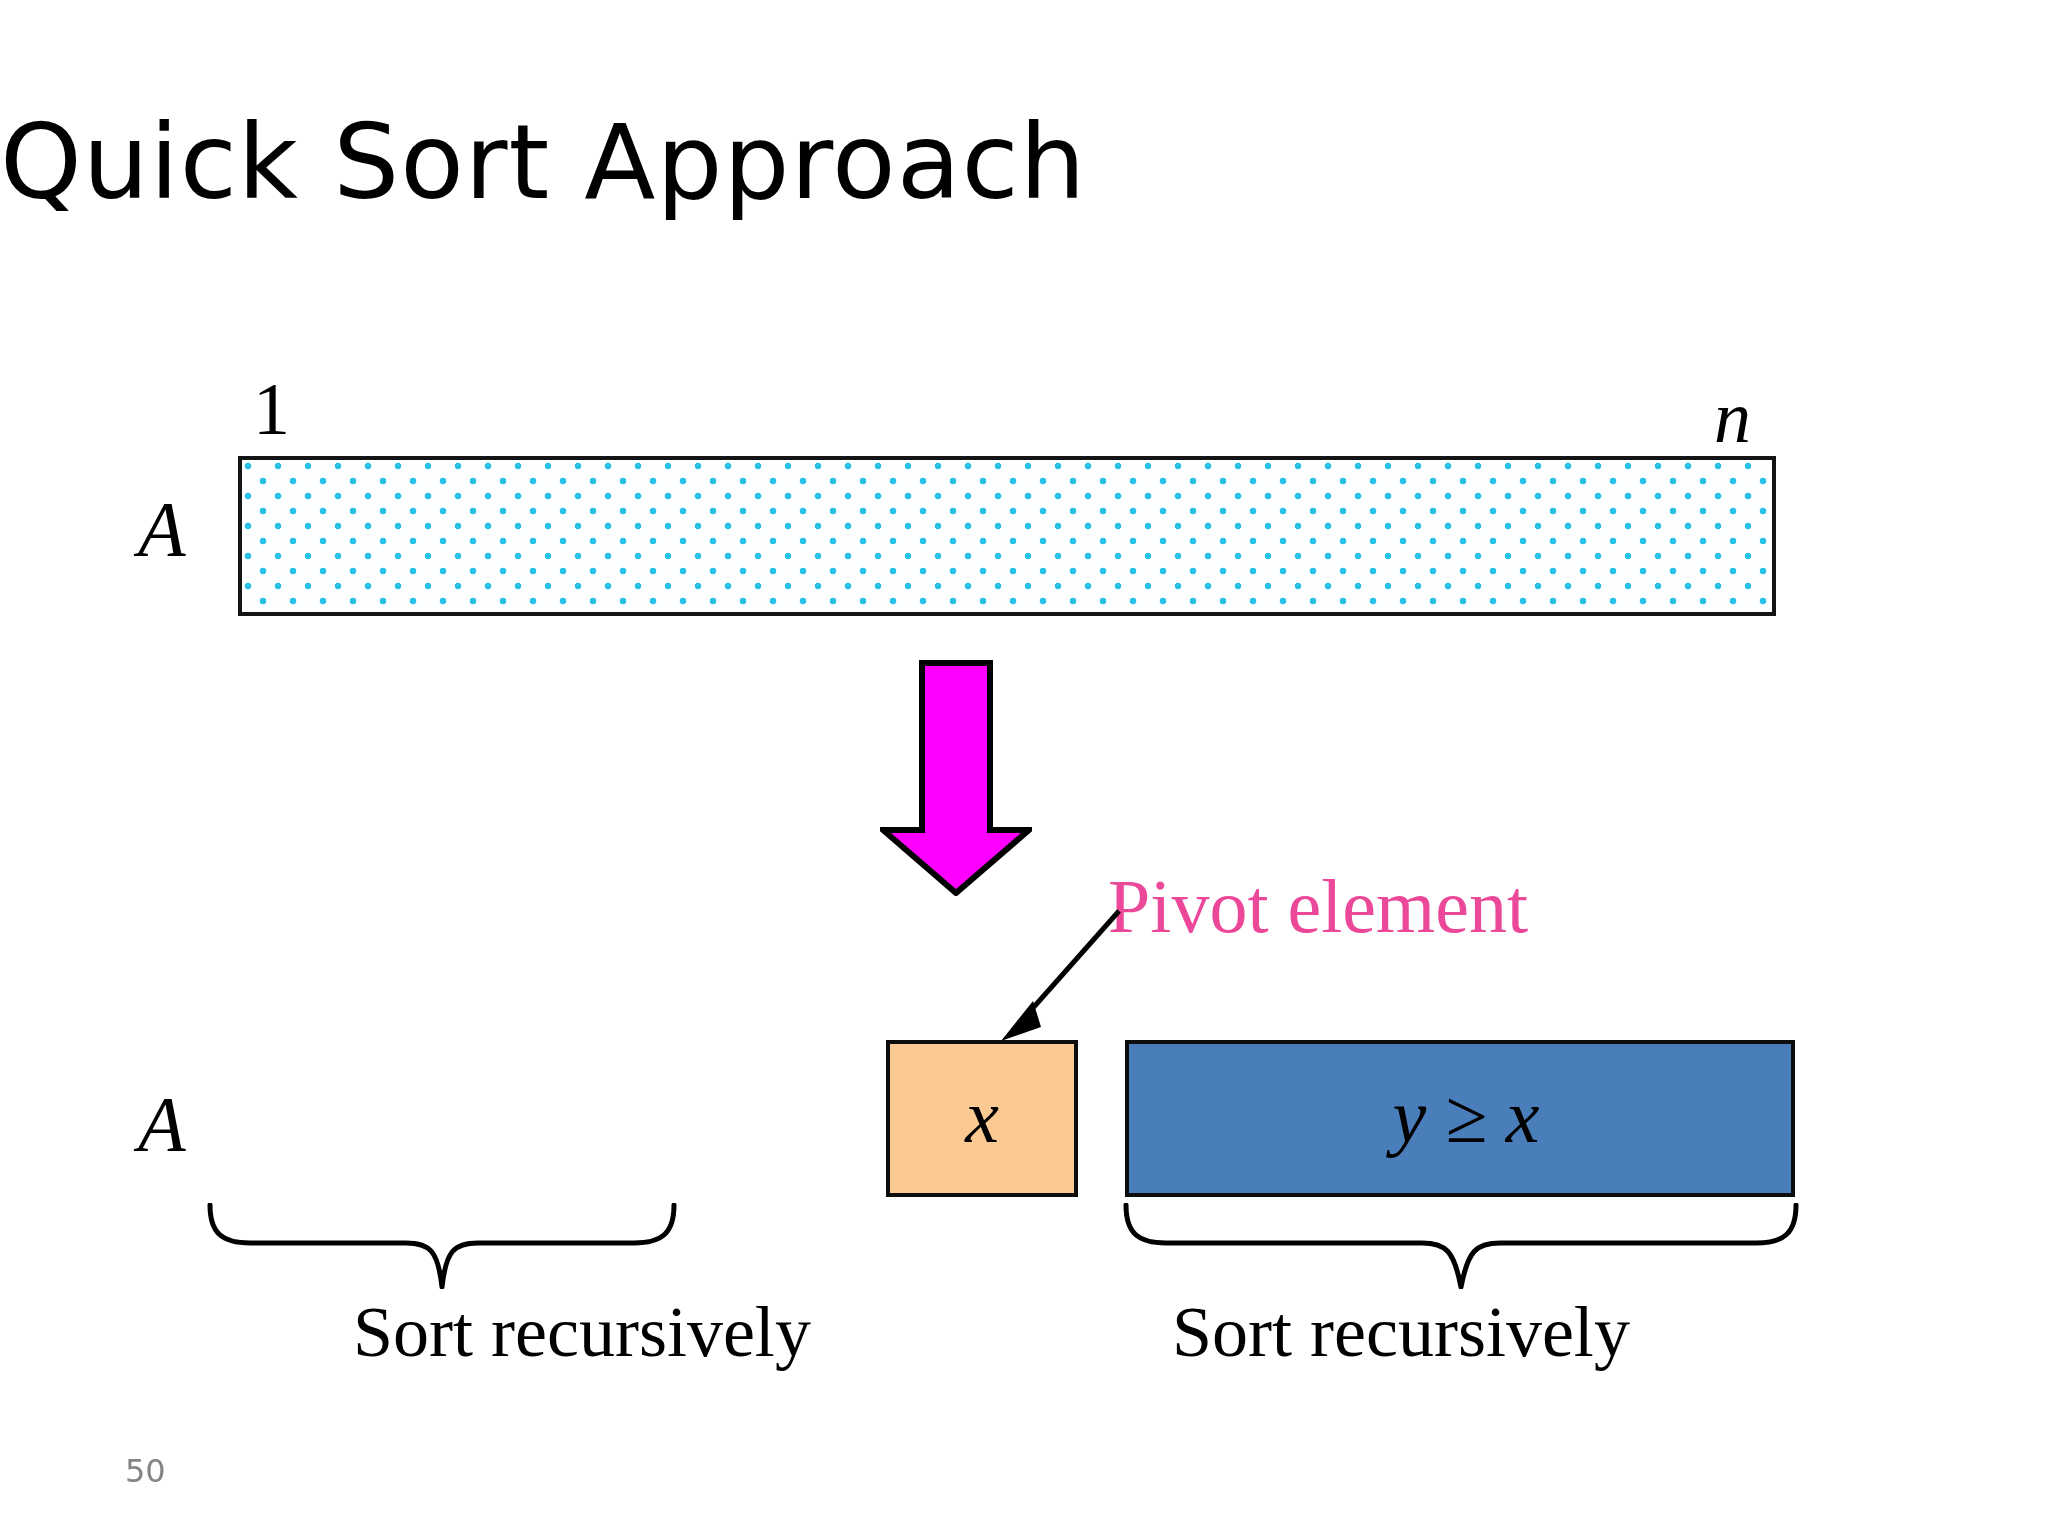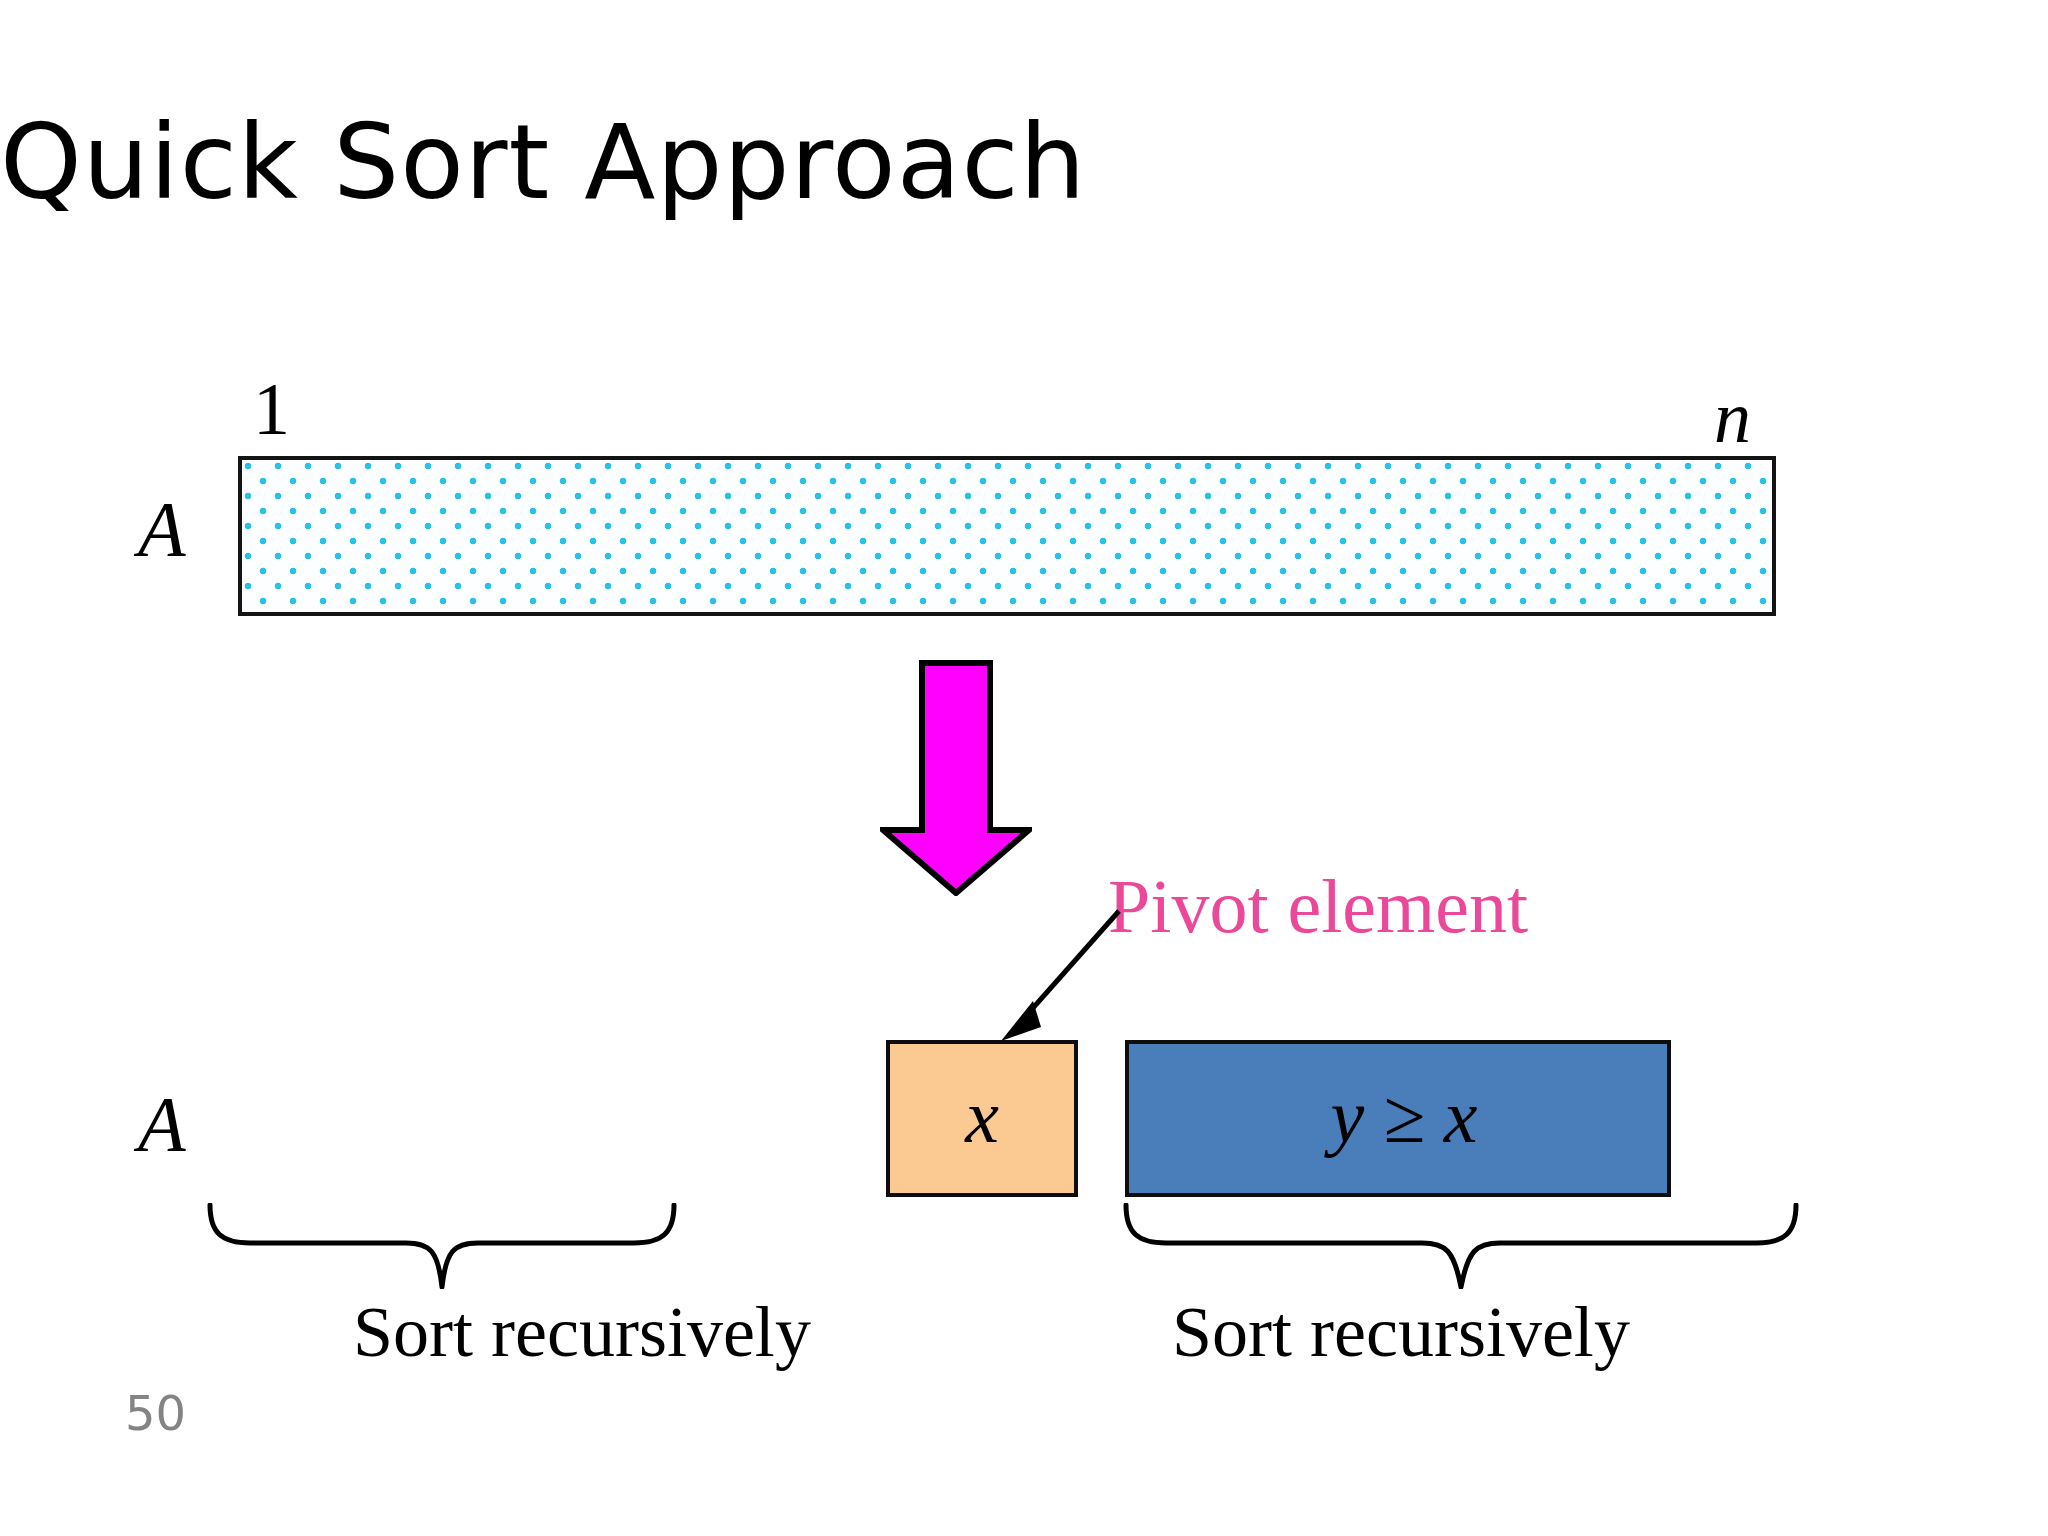--- a/index.html
+++ b/index.html
@@ -124,21 +124,21 @@
   }
   #partition-pivot {
     left: 886px;
     top: 1040px;
     width: 192px;
     height: 157px;
   }
   #partition-right {
     left: 1125px;
     top: 1040px;
-    width: 546px;
+    width: 670px;
     height: 157px;
     padding-left: 12px;
   }
   .partition-text { transform: translateY(-3px); white-space: nowrap; }
 
   
   .brace { position: absolute; }
   #brace-left  { left: 206px;  top: 1203px; width: 472px; height: 86px; }
   #brace-right { left: 1122px; top: 1203px; width: 678px; height: 86px; }
 
@@ -151,23 +151,23 @@
     white-space: nowrap;
     line-height: 1;
   }
   #recurse-caption-left  { left: 353px;  top: 1296px; }
   #recurse-caption-right { left: 1172px; top: 1296px; }
 
   
   #page-number {
     position: absolute;
     left: 125px;
-    top: 1389px;
+    top: 1455px;
     font-family: "DejaVu Sans", "Liberation Sans", sans-serif;
-    font-size: 48px;
+    font-size: 32px;
     color: #848484;
     line-height: 1;
   }
 </style>
 </head>
 <body>
 
 <div id="slide">
 
   <div id="slide-title">Quick Sort Approach</div>

